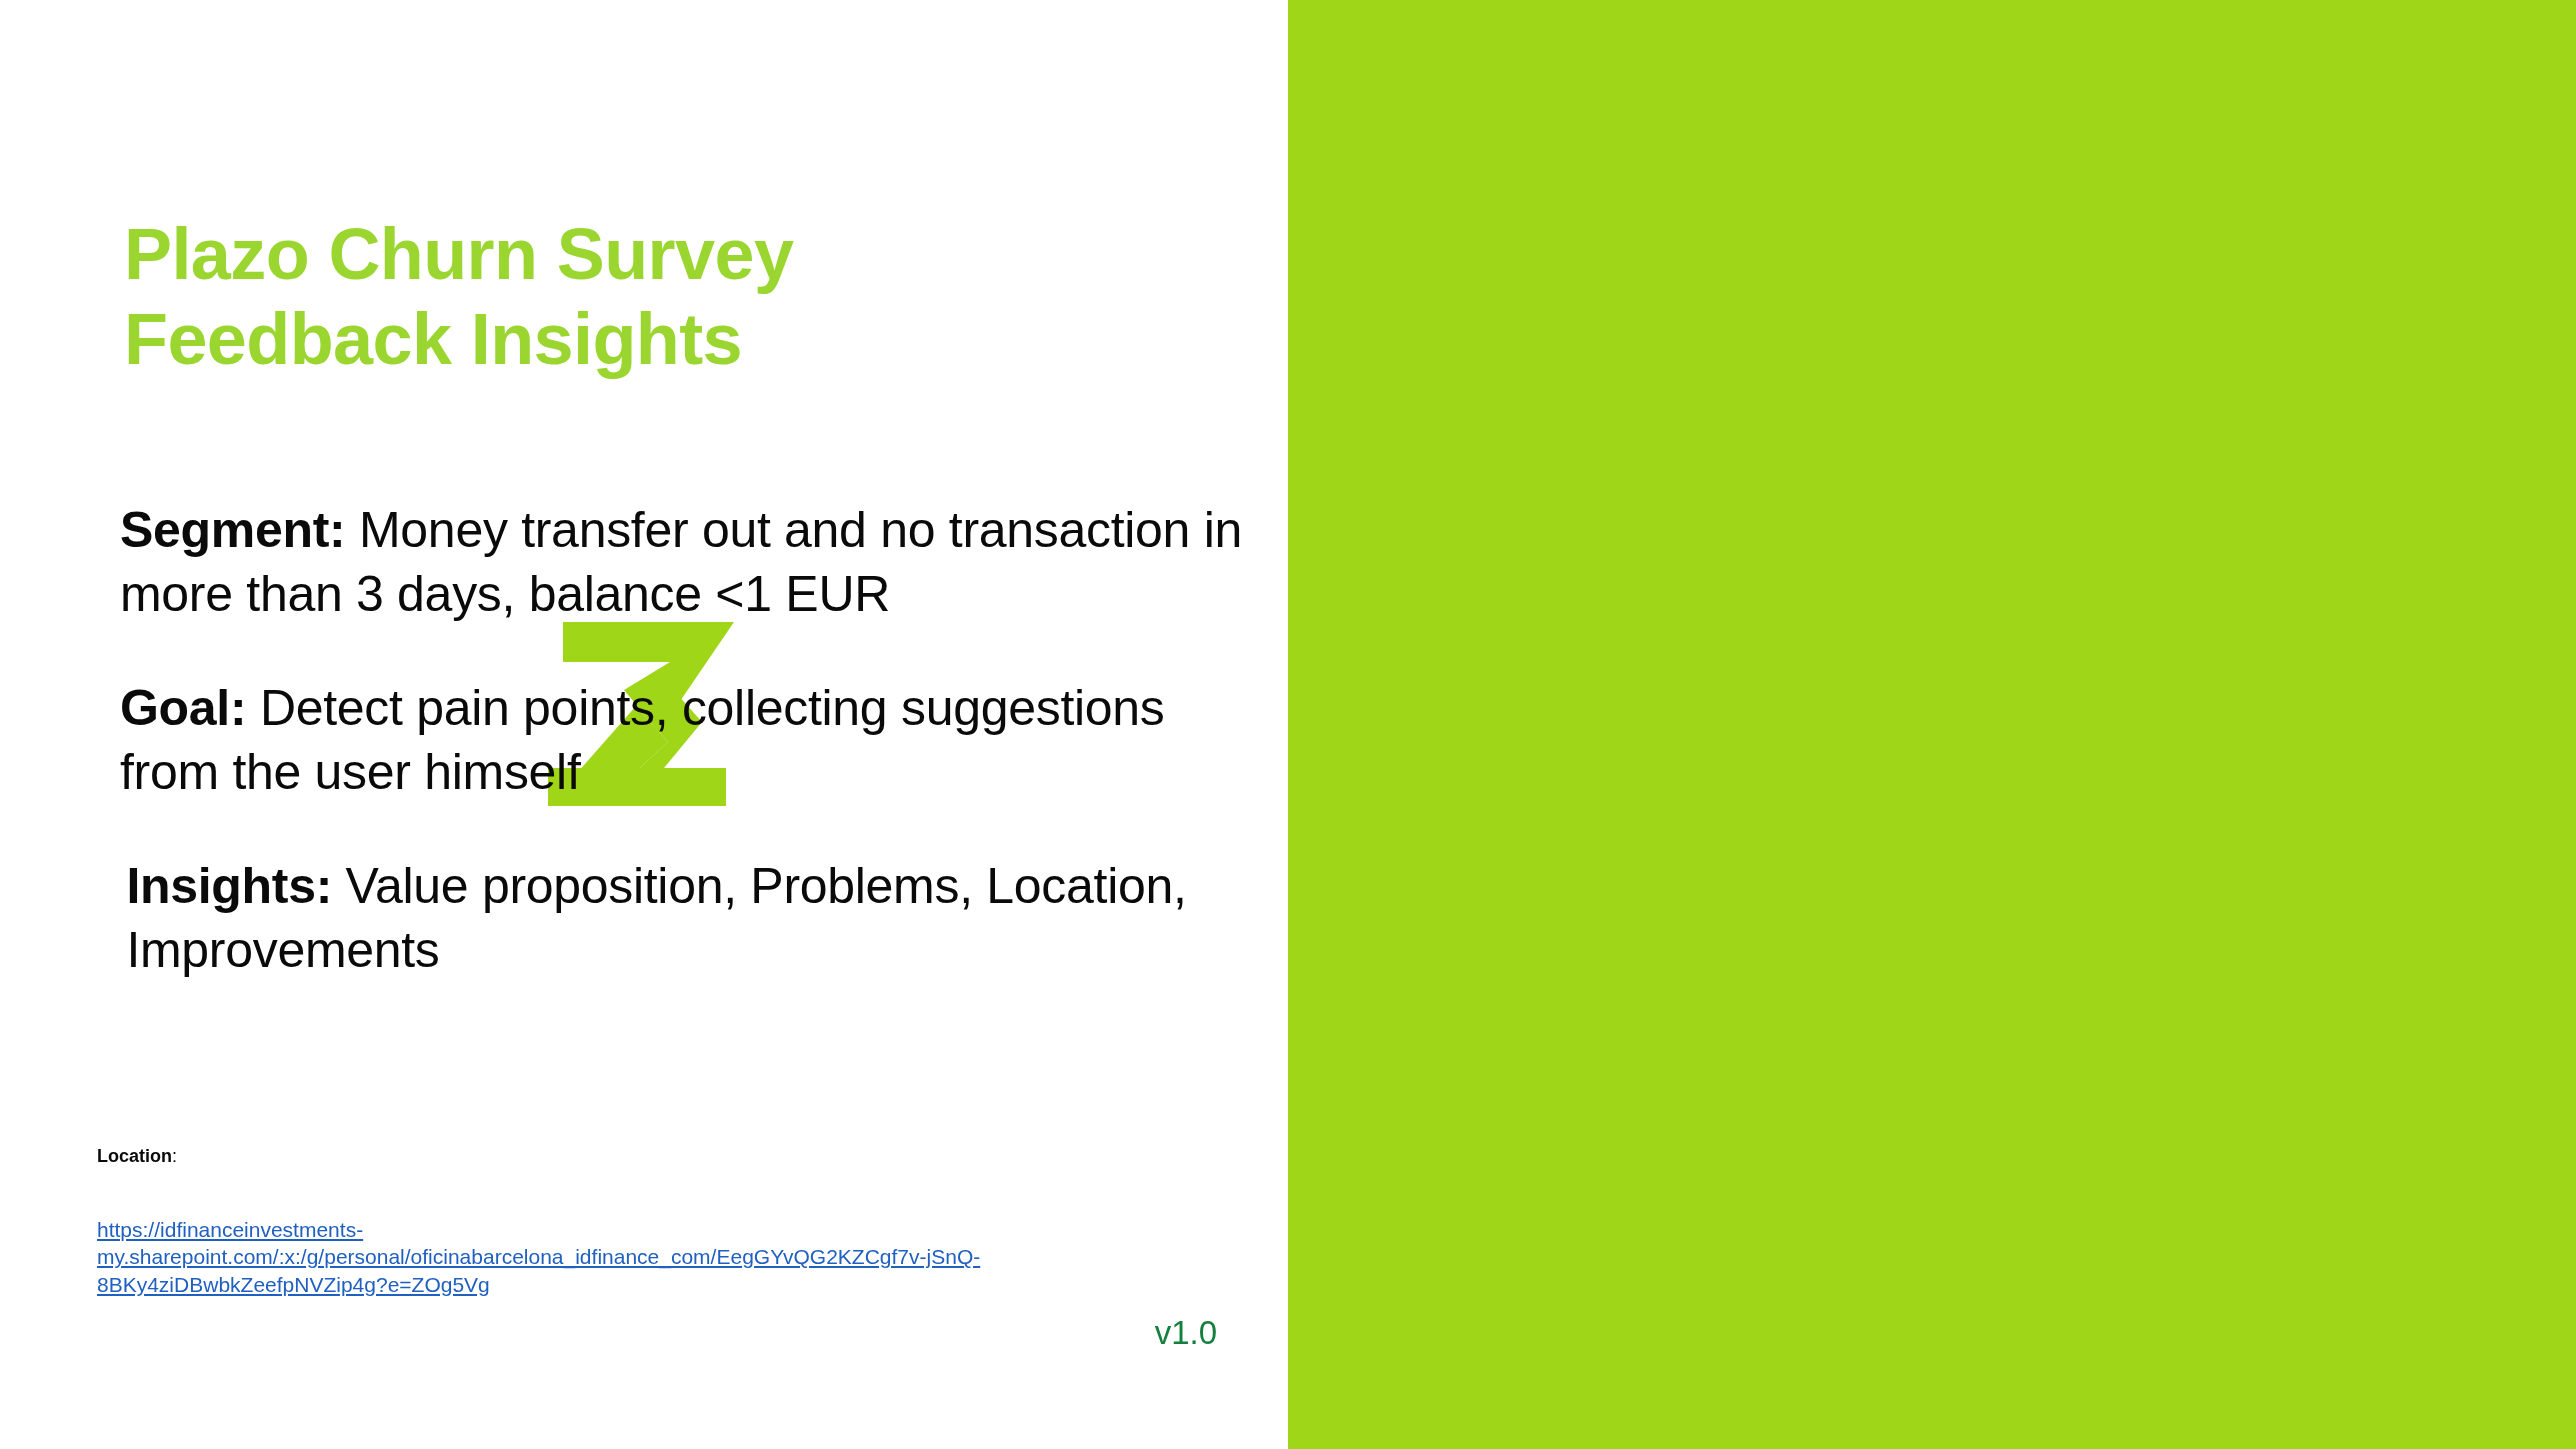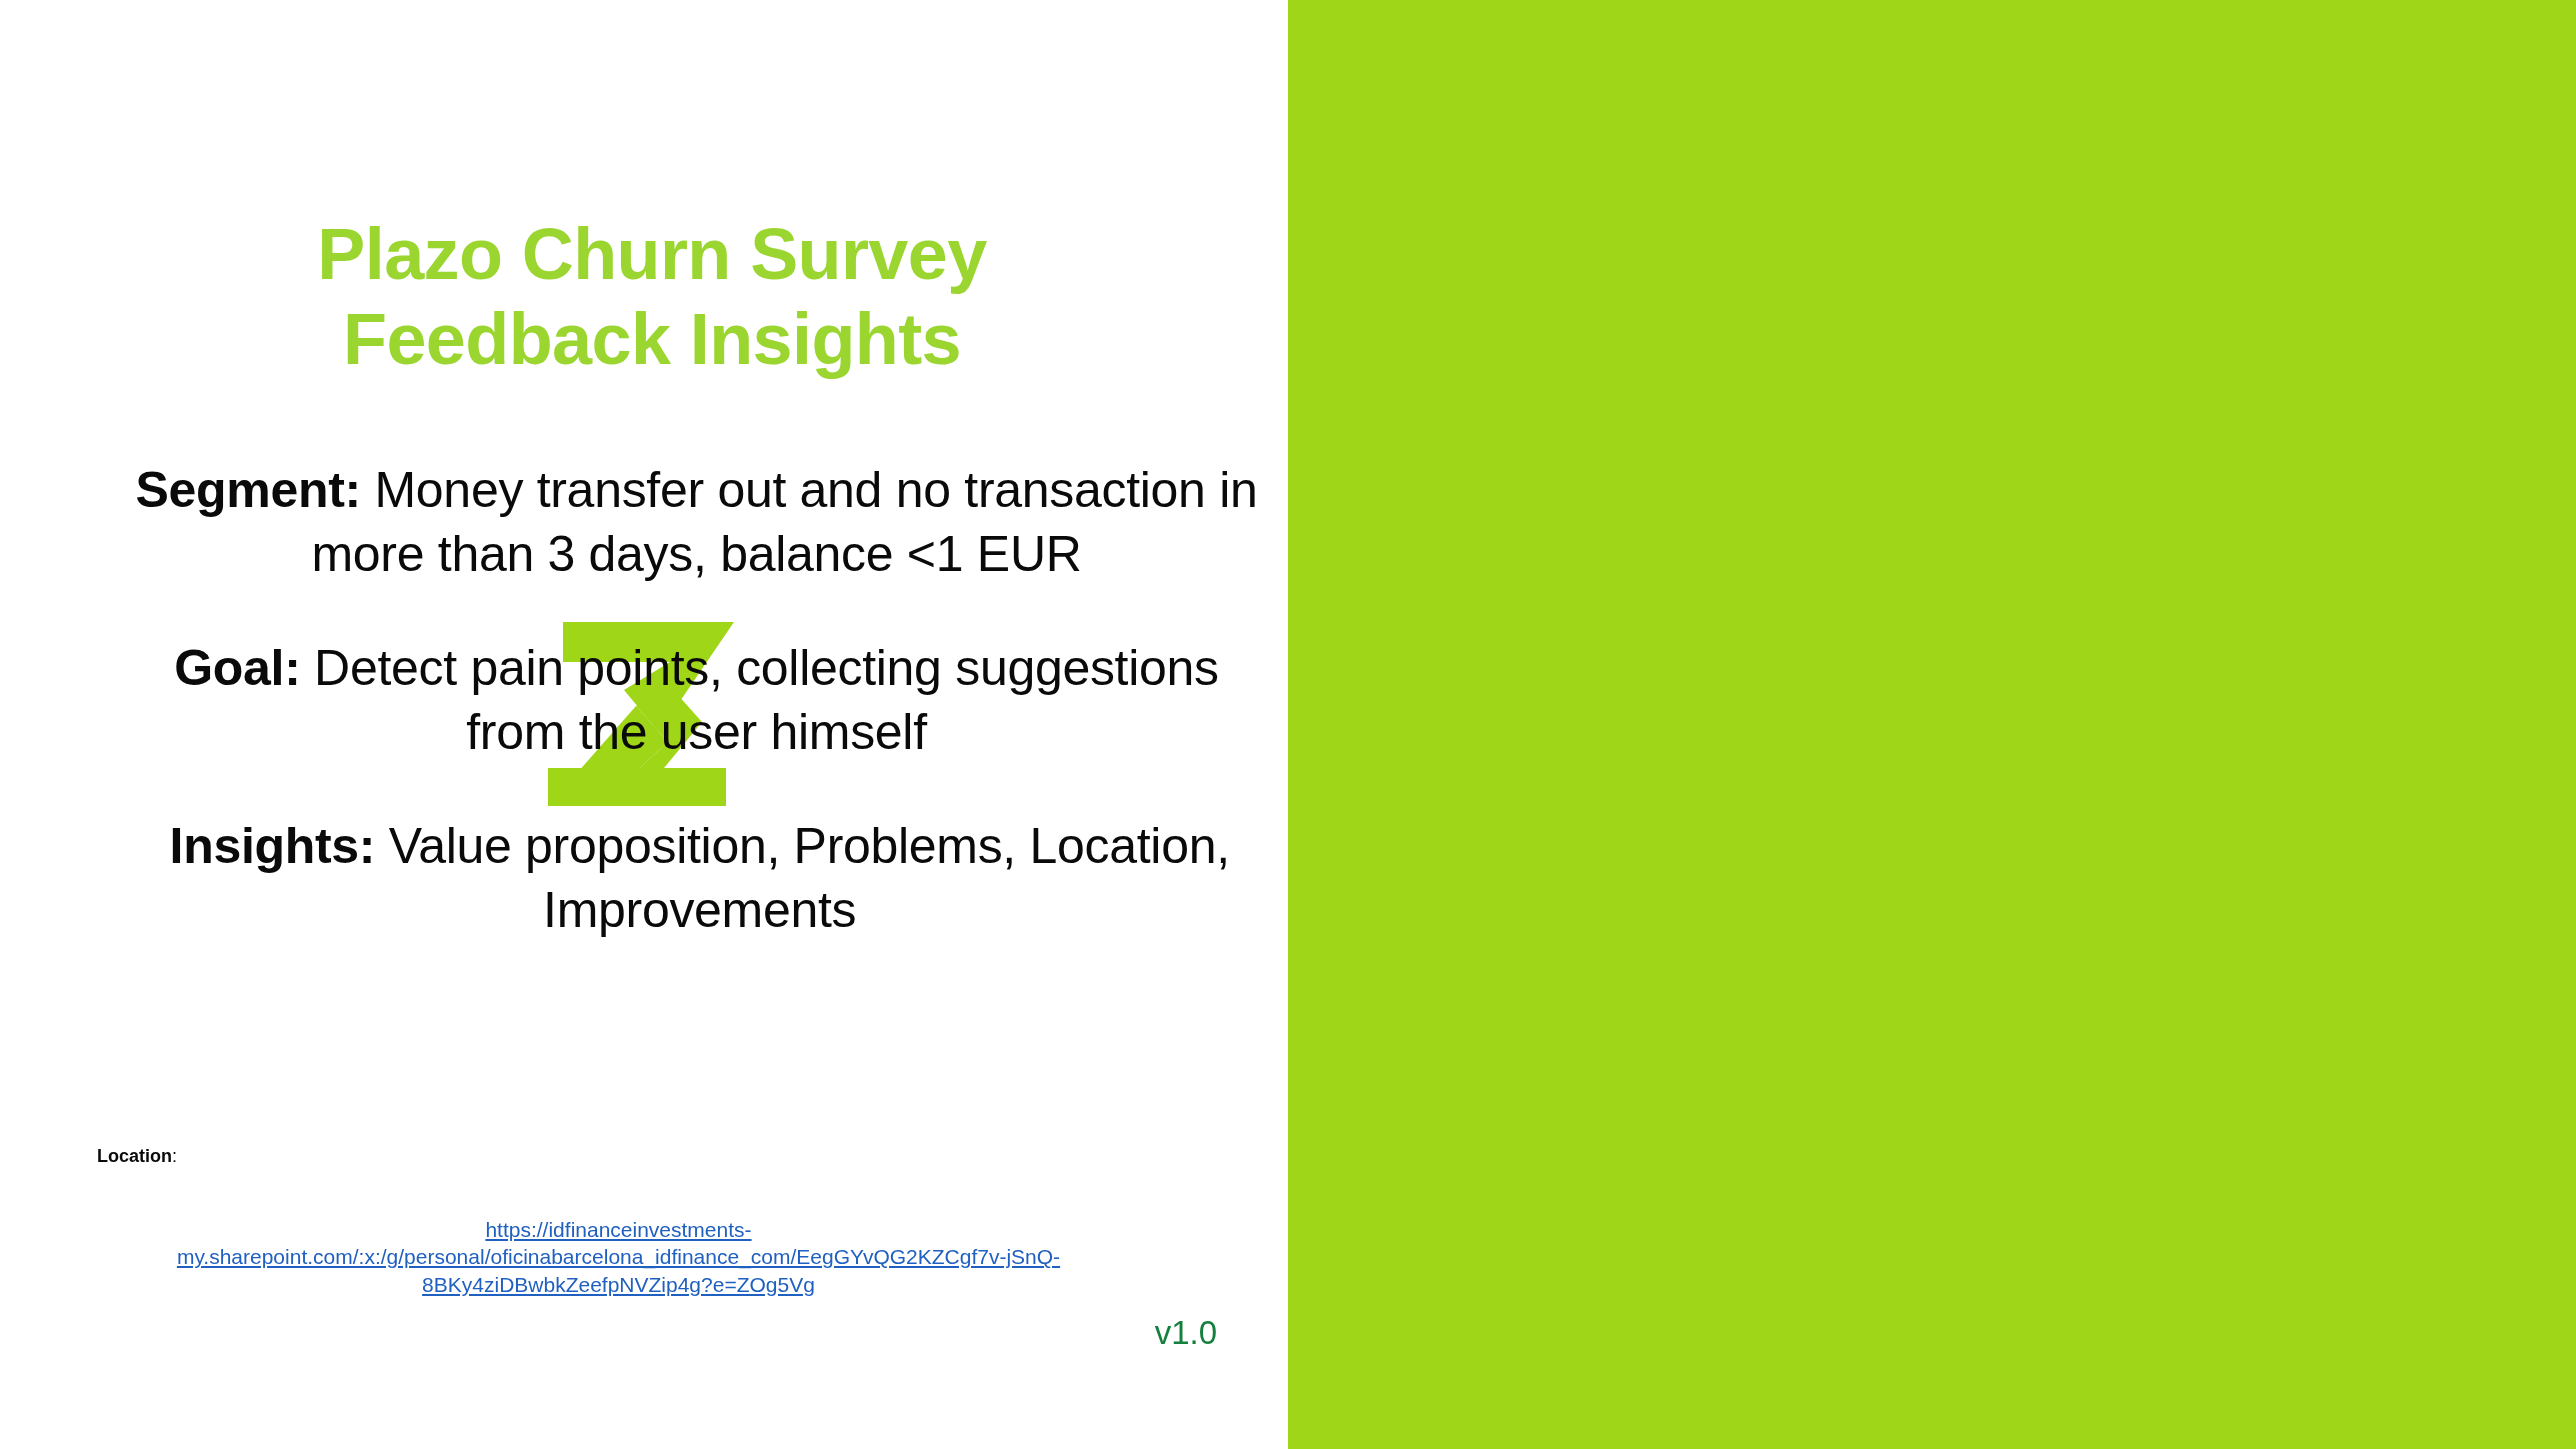--- a/index.html
+++ b/index.html
@@ -43,40 +43,39 @@
   }
 
   
   #content {
     position: absolute;
     left: 0;
     top: 0;
     width: 1288px;
     height: 1449px;
     z-index: 2;
-    text-align: center;
   }
 
   #page-title {
     position: absolute;
     left: 124px;
     top: 164px;
     width: 1056px;
     color: #9BD630;
     font-size: 72px;
     font-weight: bold;
     line-height: 1.18;
     letter-spacing: -0.6px;
   }
   #page-title .tline { display: block; }
 
   #body-block {
     position: absolute;
     left: 120px;
-    top: 408px;
+    top: 448px;
     width: 1153px;
     color: #0a0a0a;
     font-size: 50px;
     line-height: 1.28;
     letter-spacing: -0.3px;
   }
   .body-line {
     display: block;
     margin-bottom: 2.6px;
   }

